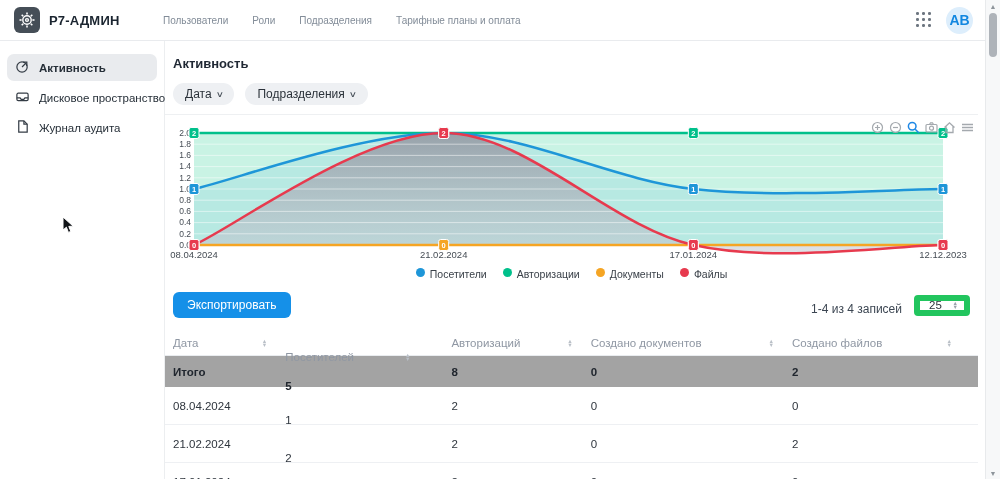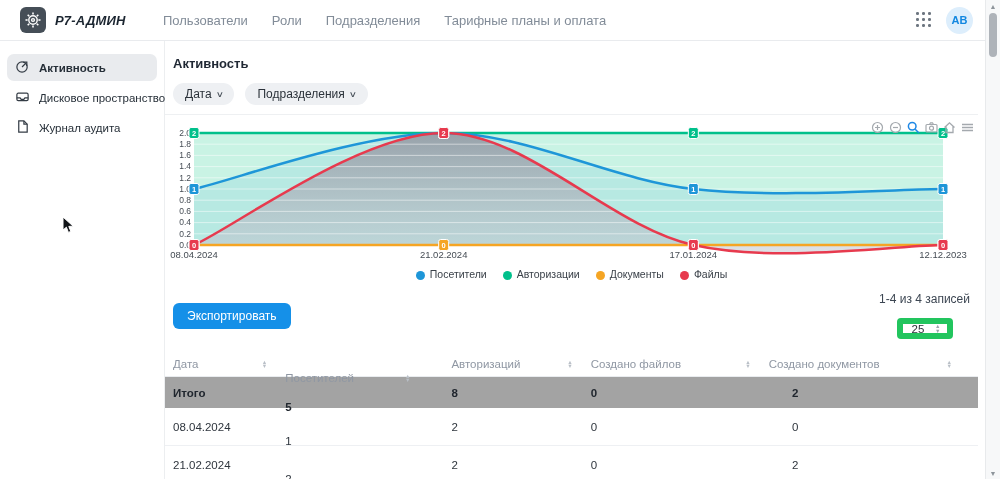--- a/index.html
+++ b/index.html
@@ -3,32 +3,32 @@
 <meta charset="utf-8">
 <style>
   * { margin:0; padding:0; box-sizing:border-box; }
   html,body { background:#fff; }
   body { font-family:"Liberation Sans", sans-serif; color:#1f2733; }
   .page { position:relative; width:1000px; height:479px; background:#fff; overflow:hidden; }
 
   
   header { position:absolute; left:0; top:0; width:985px; height:41px; background:#fff;
            border-bottom:1px solid #e9ebee; display:flex; align-items:center; }
-  .brand-wrap { display:flex; align-items:center; gap:9px; padding-left:20px; width:153px;font-style:italic; }
+  .brand-wrap { display:flex; align-items:center; gap:9px; padding-left:14px; width:153px; }
   .logo { width:26px; height:26px; background:#454e57; border-radius:6px; display:flex;
           align-items:center; justify-content:center; }
   .brand { font-size:13px; font-weight:bold; letter-spacing:.2px; color:#1b2530; }
   nav { display:flex; align-items:center; gap:4px; }
-  .nav-item { font-size:13px; color:#828c98; padding:5px 10px; border-radius:6px; cursor:pointer; white-space:nowrap; }
+  .nav-item { font-size:10px; color:#828c98; padding:5px 10px; border-radius:6px; cursor:pointer; white-space:nowrap; }
   .nav-item.active { background:#d7ecfc; color:#1289e3; }
   .hdr-right { margin-left:auto; display:flex; align-items:center; gap:14px; padding-right:12px; }
   .apps { width:16px; height:16px; display:grid; grid-template-columns:repeat(3,1fr); gap:2.5px; cursor:pointer; }
   .apps i { width:2.5px; height:2.5px; background:#6d7680; border-radius:50%; }
   .avatar { width:27px; height:27px; border-radius:50%; background:#ddeefc; color:#1287e0;
-            font-size:11px; font-weight:bold; display:flex; align-items:center; justify-content:center; cursor:pointer; }
+            font-size:14px; font-weight:bold; display:flex; align-items:center; justify-content:center; cursor:pointer; }
 
   
   aside { position:absolute; left:0; top:41px; width:165px; bottom:0; background:#fff;
           border-right:1px solid #eceef0; padding:13px 7px; }
   .side-item { display:flex; align-items:center; gap:9px; padding:5px 8px; border-radius:7px;
                font-size:11.5px; color:#262f38; margin-bottom:3px; cursor:pointer; white-space:nowrap; }
   .side-item.active { background:#e9ebee; font-weight:bold; }
   .side-item svg { flex:0 0 auto; }
 
   
@@ -36,27 +36,27 @@
   .page-title { font-size:13px; font-weight:bold; color:#1f2733; padding-left:8px; }
   .filters { display:flex; gap:11px; margin-top:12px; padding-left:8px; }
   .pill { background:#eef0f3; border-radius:15px; padding:4px 12px; font-size:12px; color:#2b323a;
           display:flex; align-items:center; gap:5px; cursor:pointer; }
   .pill .chev { font-size:8px; color:#4a525b; transform:scaleX(1.4); }
 
   .chart-card { position:relative; margin-top:9px; border-top:1px solid #eef0f2; padding-top:3px; }
   .modebar { position:absolute; top:5px; right:4px; display:flex; gap:4px; z-index:3; }
   .modebar .mbtn { width:14px; height:14px; display:flex; align-items:center; justify-content:center; cursor:pointer; }
   .legend { display:flex; justify-content:center; gap:16px; margin-top:0px; }
-  .legend-item { display:flex; align-items:flex-end; gap:5px; font-size:10.5px; color:#3a4149; cursor:pointer; }
+  .legend-item { display:flex; align-items:flex-start; gap:5px; font-size:10.5px; color:#3a4149; cursor:pointer; }
   .legend-item .dot { width:9px; height:9px; border-radius:50%; }
 
   .toolbar { display:flex; align-items:center; margin-top:12px; padding:0 8px; }
   .export { background:#1590e8; color:#fff; border:none; border-radius:6px; font-size:12px;
             padding:6px 14px; font-family:inherit; cursor:pointer; }
-  .pag { margin-left:auto; display:flex; align-items:center; gap:12px; font-size:12px; color:#3c4652;flex-direction:column; }
+  .pag { margin-left:auto; display:flex; align-items:flex-end; gap:12px; font-size:12px; color:#3c4652; }
   .psel { width:56px; height:21px; background:#fff; border:6px solid #22c55e; border-radius:4px;
           display:flex; align-items:center; padding:0 6px 0 9px; font-size:11.5px; color:#2b323a; cursor:pointer; }
   .psel .spin { margin-left:auto; display:flex; flex-direction:column; font-size:5.5px; color:#9aa2ab; line-height:4.5px; }
 
   
   .tbl { margin-top:13px; }
   .thead { display:flex; align-items:center; height:25px; border-bottom:1px solid #e9ecef; padding:0 8px; }
   .th { display:flex; align-items:center; font-size:11.5px; color:#8f97a3; }
   .sort { display:flex; flex-direction:column; font-size:5.5px; color:#b9bfc7; line-height:4.5px;
           margin-left:auto; margin-right:18px; cursor:pointer; }
@@ -323,29 +323,29 @@
               <span>▼</span>
             </span>
           </div>
           <div class="th c2">
             <span>Авторизаций</span>
             <span class="sort">
               <span>▲</span>
               <span>▼</span>
             </span>
           </div>
+          <div class="th c3">
+            <span>Создано документов</span>
+            <span class="sort">
+              <span>▲</span>
+              <span>▼</span>
+            </span>
+          </div>
           <div class="th c4">
             <span>Создано файлов</span>
-            <span class="sort">
-              <span>▲</span>
-              <span>▼</span>
-            </span>
-          </div>
-          <div class="th c3">
-            <span>Создано документов</span>
             <span class="sort">
               <span>▲</span>
               <span>▼</span>
             </span>
           </div>
         </div>
         <div class="trow total">
           <div class="td c0">Итого</div>
           <div class="td c1">5</div>
           <div class="td c2">8</div>

